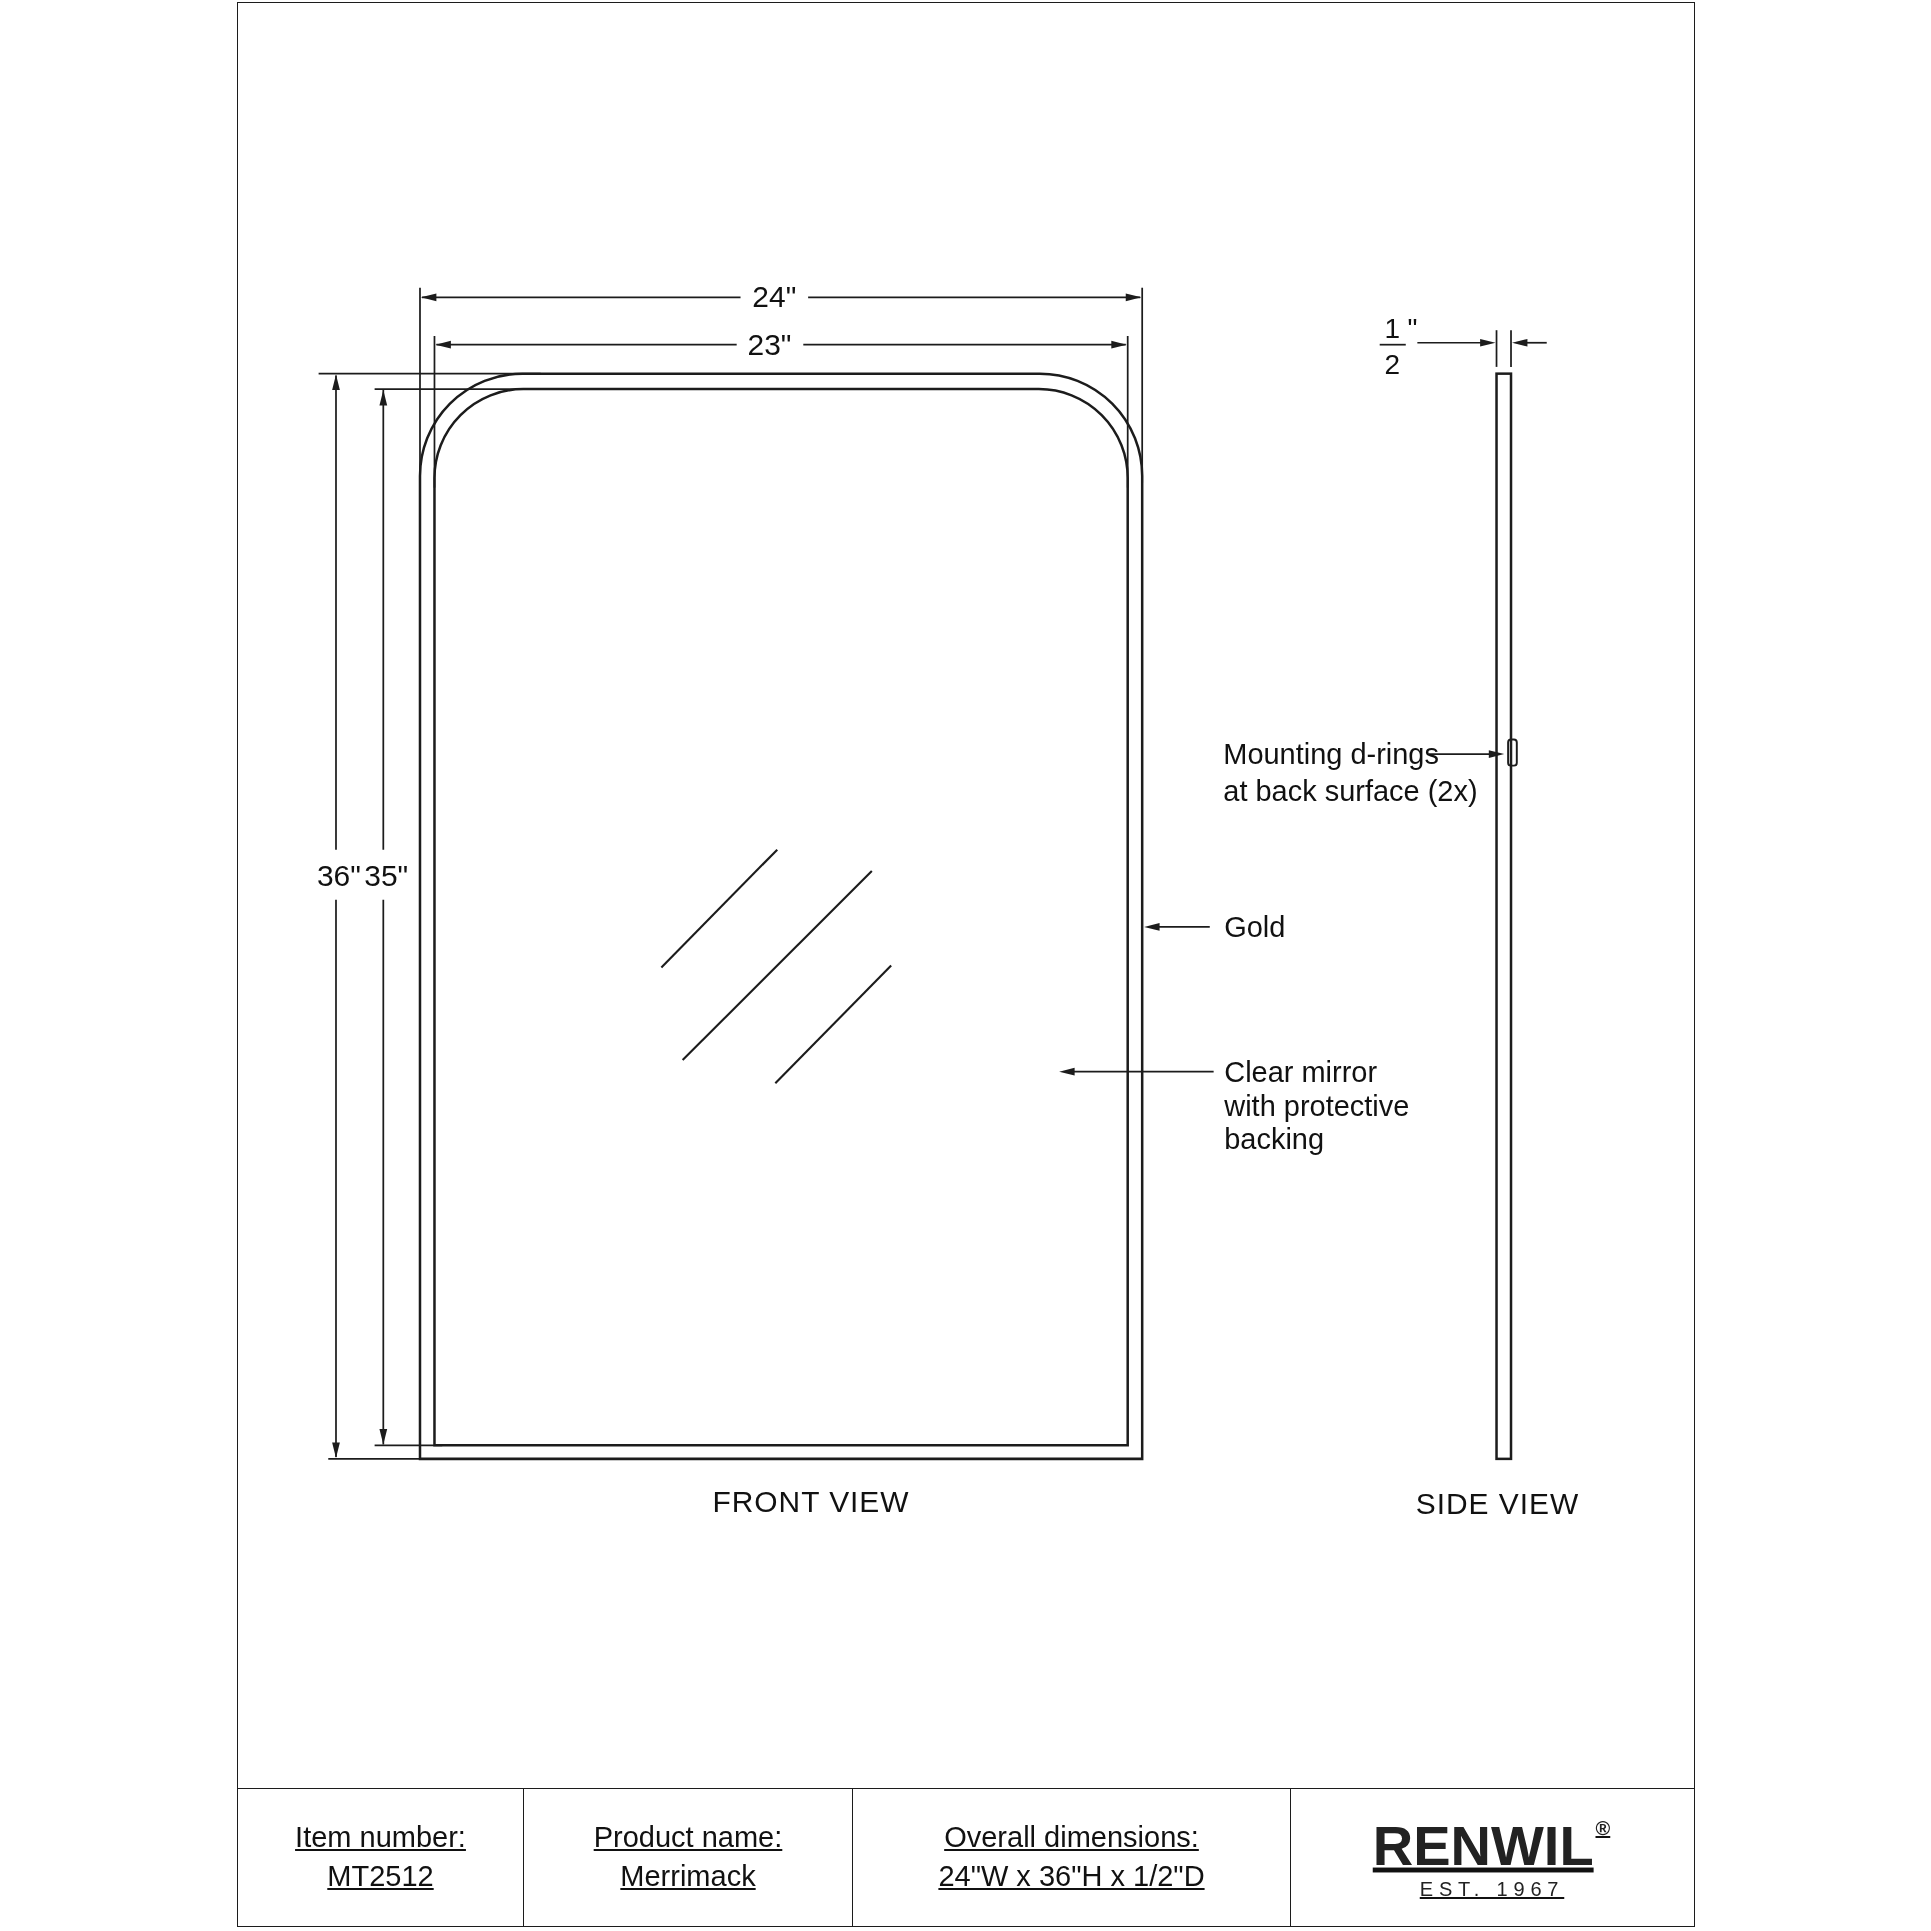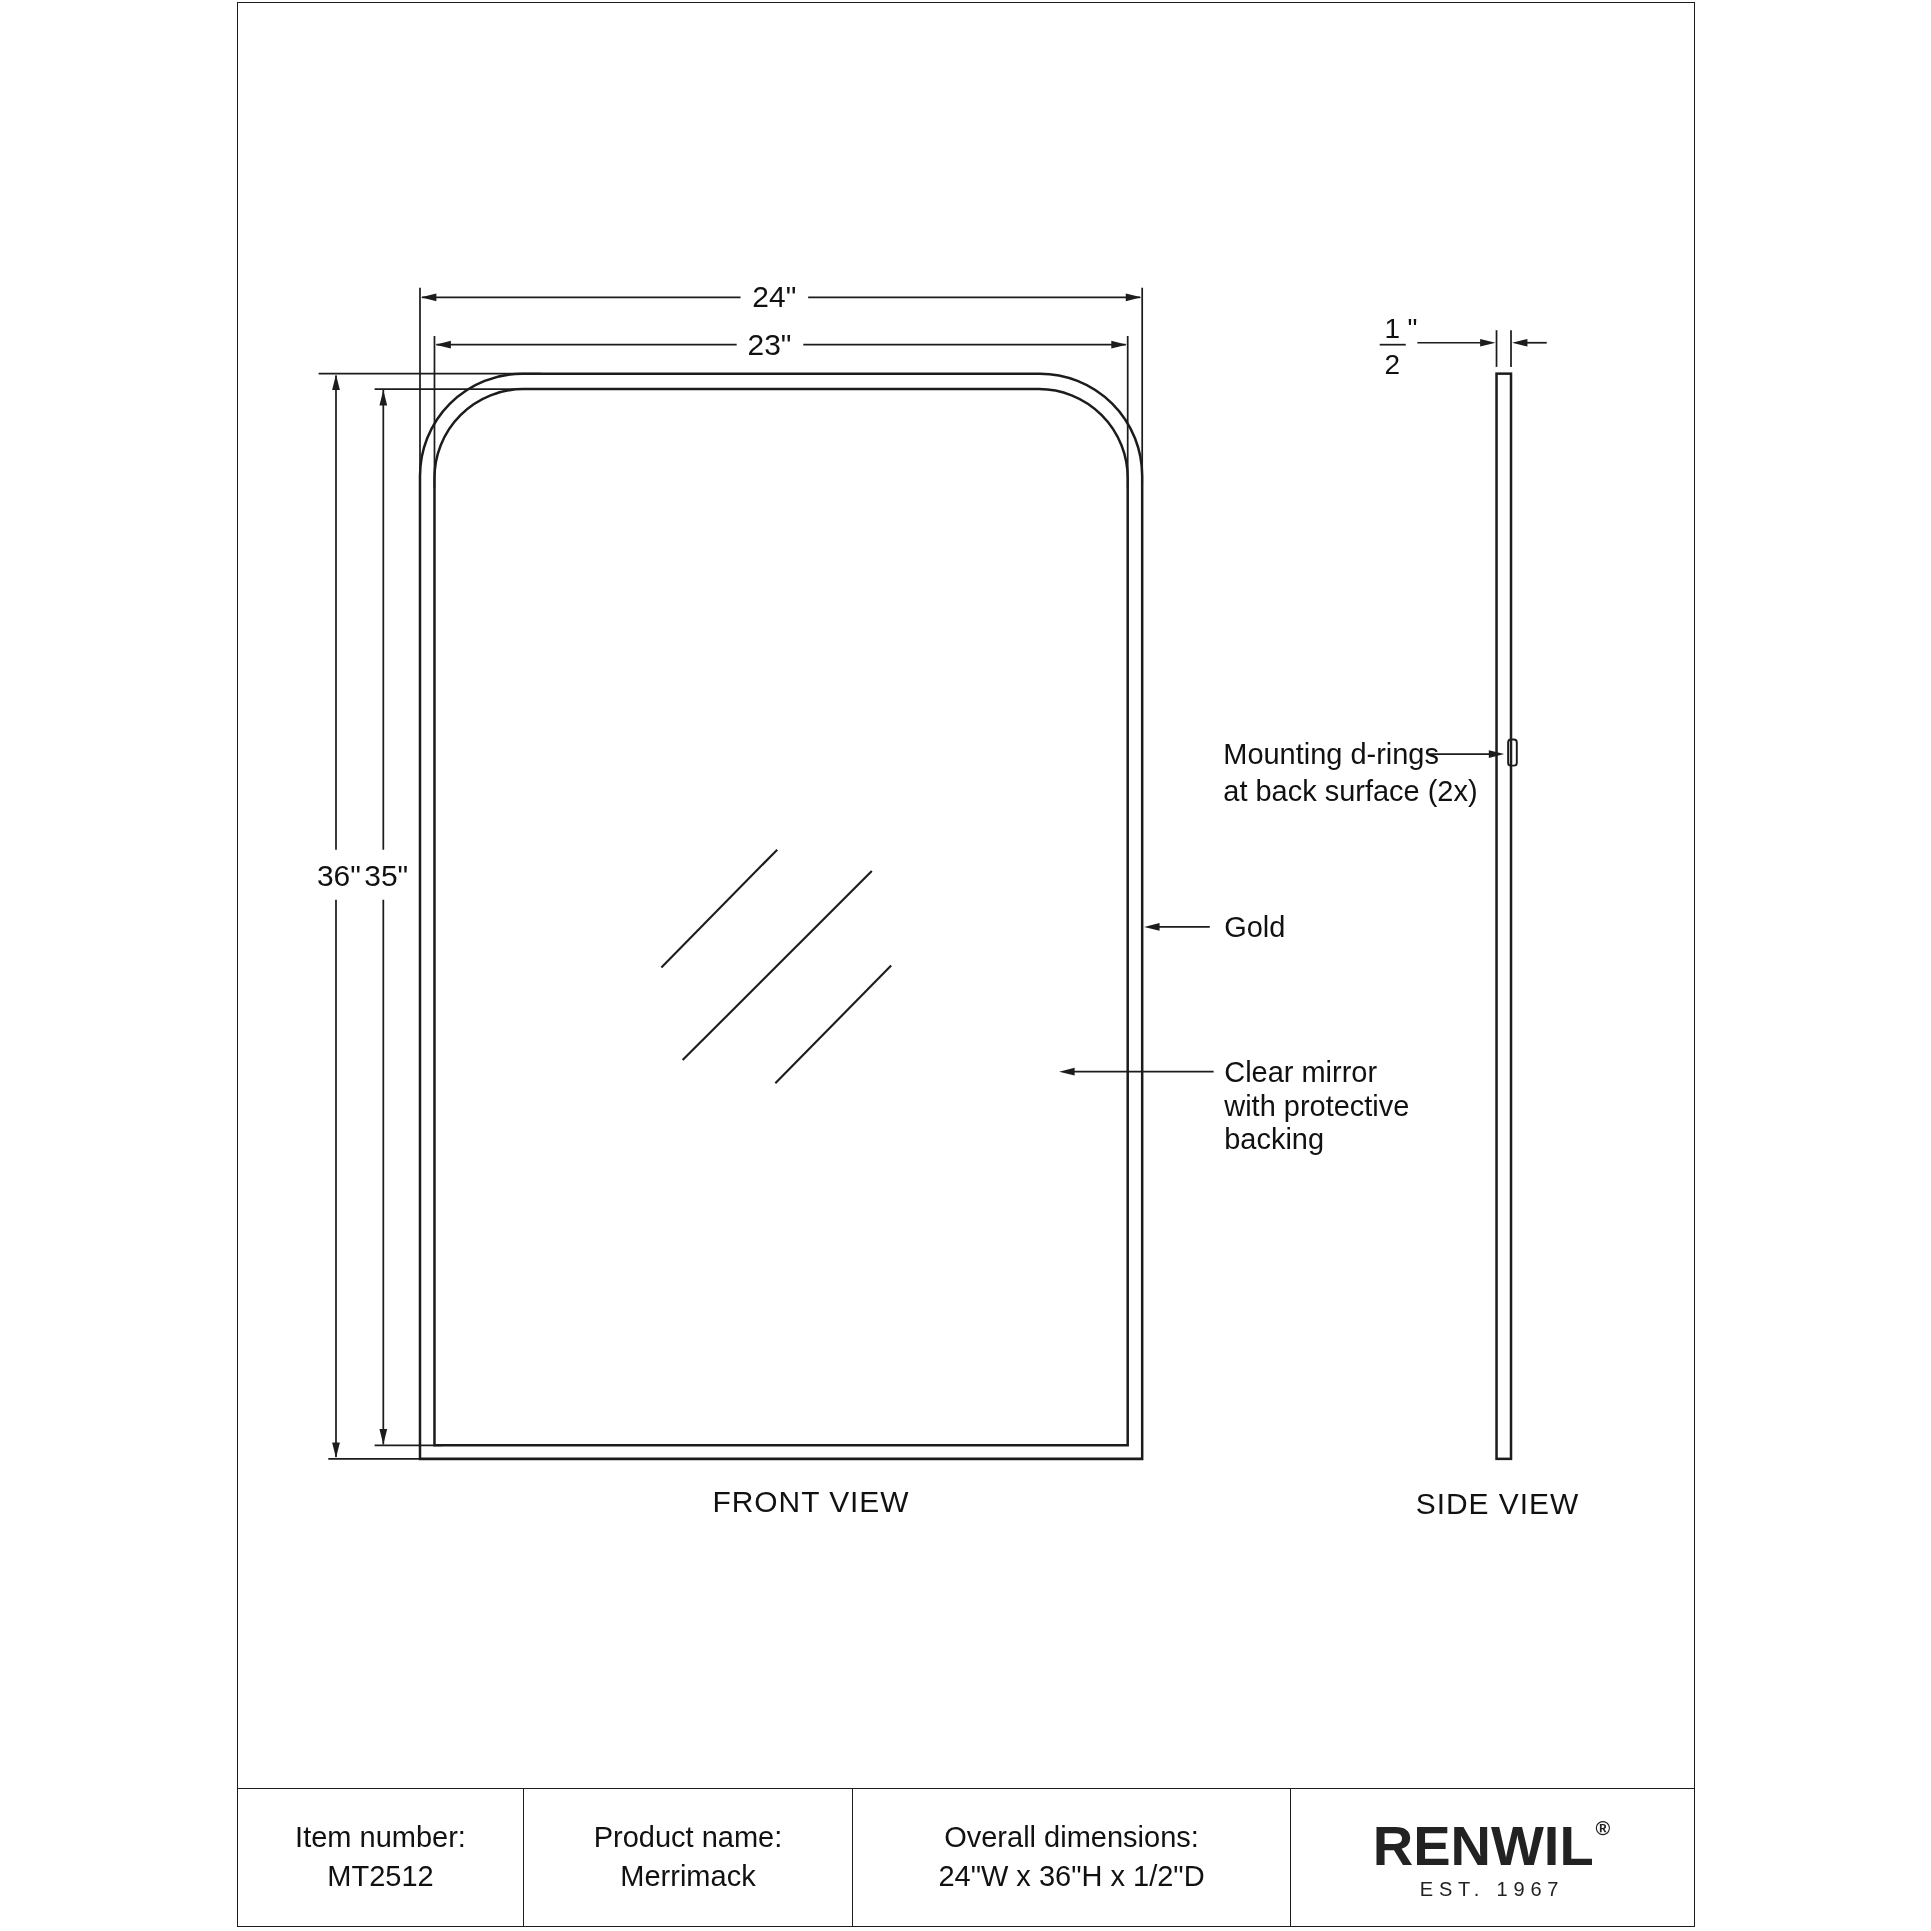--- a/index.html
+++ b/index.html
@@ -10,21 +10,21 @@
   svg .ln{stroke:#1c1c1c;fill:none;}
   svg .outline{stroke-width:2.6;}
   svg .dimln{stroke-width:1.8;}
   svg .shine{stroke-width:2.2;}
   svg .arrow{fill:#1c1c1c;stroke:none;}
   svg text{fill:#111;font-family:"Liberation Sans",sans-serif;}
   svg text.dim{font-size:31px;text-anchor:middle;}
   svg text.frac{font-size:29px;text-anchor:middle;}
   svg text.note{font-size:30px;text-anchor:start;}
   svg text.viewlabel{font-size:31px;text-anchor:middle;letter-spacing:1px;}
-  #footer-table{position:absolute;left:237px;top:1788px;width:1458px;height:139px;box-sizing:border-box;border:1.9px solid #1c1c1c;display:flex;background:#fff;}
+  #footer-table{position:absolute;left:237px;top:1788px;width:1458px;height:139px;box-sizing:border-box;border:1.9px solid #1c1c1c;display:flex;background:#fff;text-decoration:underline;}
   .cell{box-sizing:border-box;display:flex;flex-direction:column;justify-content:center;align-items:center;gap:6.8px;font-size:29px;line-height:1.1;}
   .cell + .cell{border-left:1.9px solid #1c1c1c;}
   .cell-item{width:285px;}
   .cell-product{width:329px;justify-content:center;}
   .cell-dims{width:438px;}
   .cell-brand{width:402px;gap:1.9px;}
   .brand-row{display:flex;align-items:flex-start;}
   .brand-name{font-size:56px;font-weight:bold;letter-spacing:0px;color:#222;transform:scaleY(0.98);}
   .brand-reg{font-size:20px;font-weight:bold;margin-top:1.9px;margin-left:1.9px;color:#222;}
   .brand-tagline{font-size:20px;letter-spacing:5.8px;color:#222;margin-left:1px;}

